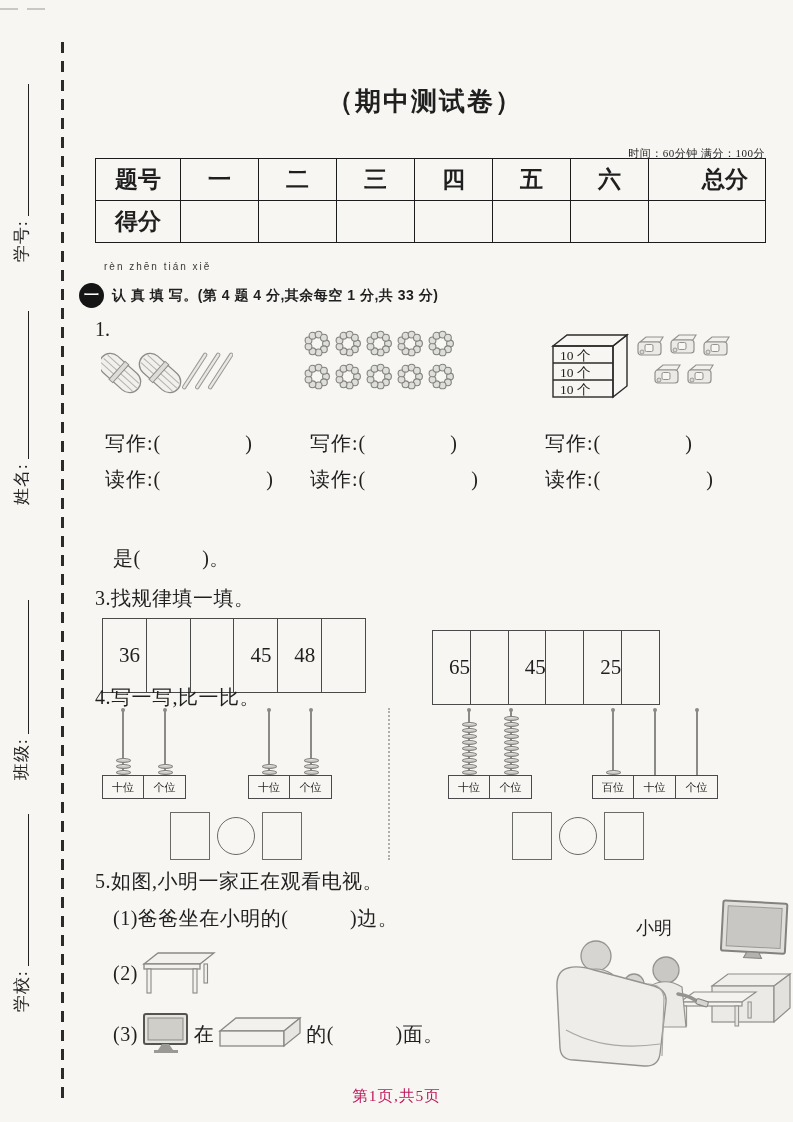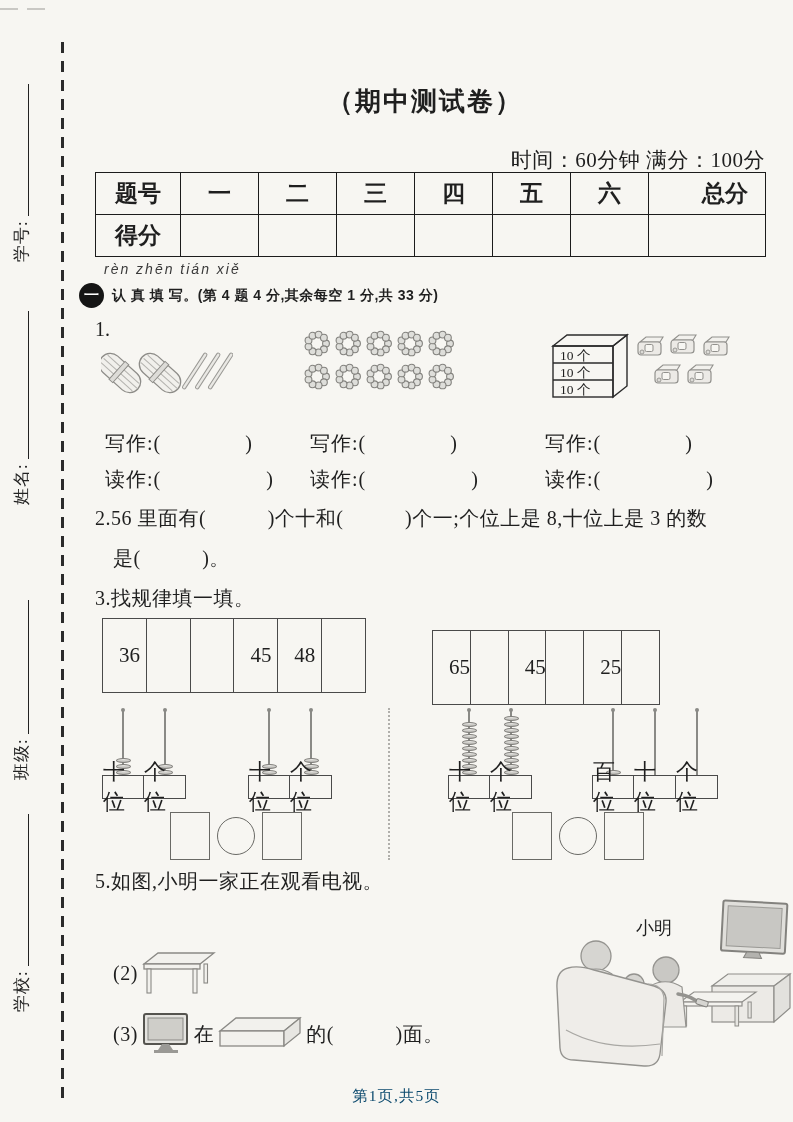--- a/index.html
+++ b/index.html
@@ -14,30 +14,30 @@
     background:repeating-linear-gradient(to bottom,#2b2b2b 0 11px,transparent 11px 19px);}
   .corner-mark{position:absolute;height:2px;background:#c9c8c4;top:8px;}
   .side-item{position:absolute;left:10px;transform-origin:0 0;transform:rotate(-90deg);
     display:flex;align-items:baseline;font-size:17px;letter-spacing:1px;color:#222;}
   .side-line{flex:1;border-bottom:1.7px solid #222;align-self:flex-end;margin:0 2px 4px 4px;height:1px;}
   
   .title{position:absolute;left:80px;width:690px;top:20px;text-align:center;
     font-size:38px;font-weight:700;letter-spacing:1px;}
   .subtitle{position:absolute;left:80px;width:690px;top:84px;text-align:center;
     font-size:26px;font-weight:600;letter-spacing:2px;}
-  .meta{position:absolute;right:28px;top:146px;font-size:21px;letter-spacing:.5px;margin-left:45px;}
-  
-  .score-table{position:absolute;left:95px;top:172px;width:671px;border-collapse:collapse;table-layout:fixed;}
+  .meta{position:absolute;right:28px;top:146px;font-size:11px;letter-spacing:.5px;margin-left:45px;}
+  
+  .score-table{position:absolute;left:95px;top:158px;width:671px;border-collapse:collapse;table-layout:fixed;}
   .score-table td{border:1.8px solid #1c1c1c;height:41px;text-align:center;
     font-size:23px;font-weight:700;padding:0;}
   .score-table td.first{width:84px;}
   .score-table td.last{width:80px;padding-left:36px;}
   
-  .pinyin{position:absolute;left:104px;top:261px;font-size:14px;color:#3a3a3a;
-    font-family:"Liberation Sans", sans-serif;letter-spacing:2px;font-style:italic;}
+  .pinyin{position:absolute;left:104px;top:261px;font-size:10px;color:#3a3a3a;
+    font-family:"Liberation Sans", sans-serif;letter-spacing:2px;}
   .sec-head{position:absolute;left:79px;top:283px;display:flex;align-items:center;}
   .badge{width:25px;height:25px;border-radius:50%;background:#151515;color:#fff;
     display:flex;align-items:center;justify-content:center;font-size:15px;font-weight:700;margin-right:8px;flex:none;}
   .sec-title{font-family:"Liberation Sans", sans-serif;font-weight:700;font-size:14px;letter-spacing:.5px;}
   .qnum{position:absolute;font-size:20px;}
   .qtext{position:absolute;font-size:20px;letter-spacing:.5px;white-space:nowrap;}
   
   .fig{position:absolute;}
   .wz{position:absolute;font-size:20px;letter-spacing:1px;}
   
@@ -45,30 +45,30 @@
   .seq td{border:1.3px solid #4a4a4a;height:41px;text-align:center;font-size:21px;padding:16px;}
   
   .abacus{position:absolute;display:flex;}
   .acol{position:relative;width:42px;height:88px;}
   .rod{position:absolute;left:calc(50% - 1px);top:0;bottom:24px;width:2px;background:#8a8a86;}
   .rod:before{content:"";position:absolute;top:-3px;left:-1px;width:4px;height:4px;border-radius:50%;background:#8a8a86;}
   .beads{position:absolute;left:0;right:0;bottom:24px;display:flex;flex-direction:column-reverse;align-items:center;}
   .bead{width:15px;height:5.4px;border-radius:50%;box-sizing:border-box;margin-top:.6px;
     background:linear-gradient(#ecebe7,#b5b4b0);border:1px solid #807f7b;}
   .alabel{position:absolute;bottom:0;left:0;right:0;height:24px;border:1.2px solid #4a4a4a;
-    box-sizing:border-box;display:flex;align-items:center;justify-content:center;font-size:22px;background:#f7f6f2;}
+    box-sizing:border-box;display:flex;align-items:center;justify-content:center;font-size:11px;background:#f7f6f2;}
   .acol + .acol .alabel{border-left:none;}
   .cmp{position:absolute;display:flex;align-items:center;gap:7px;}
   .cmp .sq{width:38px;height:46px;border:1.3px solid #6a6a66;}
   .cmp .ci{width:36px;height:36px;border:1.3px solid #6a6a66;border-radius:50%;}
   .vdot{position:absolute;left:388px;top:708px;height:152px;border-left:2px dotted #b0afab;}
   
   .qrow{position:absolute;display:flex;align-items:center;font-size:20px;letter-spacing:.5px;white-space:nowrap;}
   .qrow svg{margin:0 4px;flex:none;}
-  .footer{position:absolute;left:0;right:0;top:1086px;text-align:center;font-size:15.5px;color:#0c4a6e;letter-spacing:1px;}
+  .footer{position:absolute;left:0;right:0;top:1086px;text-align:center;font-size:15.5px;color:#be185d;letter-spacing:1px;}
 </style>
 </head>
 <body>
 
 <div class="page">
 
   <div class="corner-mark" style="left:0;width:18px"></div>
   <div class="corner-mark" style="left:27px;width:18px"></div>
   <div class="bind-dash"></div>
 
@@ -206,21 +206,20 @@
     <use href="#sharp" x="50" y="30"></use>
   </svg>
 
   <span class="wz" style="left:105px;top:430px">写作:(　　　　)</span>
   <span class="wz" style="left:310px;top:430px">写作:(　　　　)</span>
   <span class="wz" style="left:545px;top:430px">写作:(　　　　)</span>
   <span class="wz" style="left:105px;top:466px">读作:(　　　　　)</span>
   <span class="wz" style="left:310px;top:466px">读作:(　　　　　)</span>
   <span class="wz" style="left:545px;top:466px">读作:(　　　　　)</span>
 
-  <div class="qtext" style="left:95px;top:505px">2.56 里面有(　　　)个十和(　　　)个一;个位上是 8,十位上是 3 的数</div>
   <div class="qtext" style="left:113px;top:545px">是(　　　)。</div>
 
   <div class="qtext" style="left:95px;top:585px">3.找规律填一填。</div>
   <table class="seq" style="left:102px;top:618px;width:264px">
     <tbody>
         <tr>
       <td>36</td>
       <td></td>
       <td></td>
       <td>45</td>
@@ -235,20 +234,21 @@
       <td>65</td>
       <td></td>
       <td>45</td>
       <td></td>
       <td>25</td>
       <td></td>
     </tr>
   </tbody>
     </table>
 
+  <div class="qtext" style="left:95px;top:684px">4.写一写,比一比。</div>
 
   <div class="abacus" style="left:102px;top:711px">
     <div class="acol">
       <div class="rod"></div>
       <div class="beads">
           <div class="bead"></div>
           <div class="bead"></div>
           <div class="bead"></div>
         </div>
       <div class="alabel">十位</div>
@@ -345,20 +345,21 @@
     </div>
   </div>
 
   <div class="cmp" style="left:512px;top:812px">
     <div class="sq"></div>
     <div class="ci"></div>
     <div class="sq"></div>
   </div>
 
   <div class="qtext" style="left:95px;top:868px">5.如图,小明一家正在观看电视。</div>
+  <div class="qtext" style="left:113px;top:905px">(1)爸爸坐在小明的(　　　)边。</div>
 
   <div class="qrow" style="left:113px;top:948px">
     <span>(2)</span>
     <svg width="74" height="50" viewBox="0 0 74 50">
       <polygon points="2,16 16,5 72,5 58,16" fill="#f2f1ed" stroke="#8a8985" stroke-width="1.3"></polygon>
       <rect x="2" y="16" width="56" height="5" fill="#f2f1ed" stroke="#8a8985" stroke-width="1.3"></rect>
       <rect x="5" y="21" width="4" height="24" fill="#f2f1ed" stroke="#8a8985" stroke-width="1.1"></rect>
       <rect x="51" y="21" width="4" height="24" fill="#f2f1ed" stroke="#8a8985" stroke-width="1.1"></rect>
       <rect x="62" y="16" width="3.5" height="19" fill="#f2f1ed" stroke="#8a8985" stroke-width="1.1"></rect>
     </svg>

